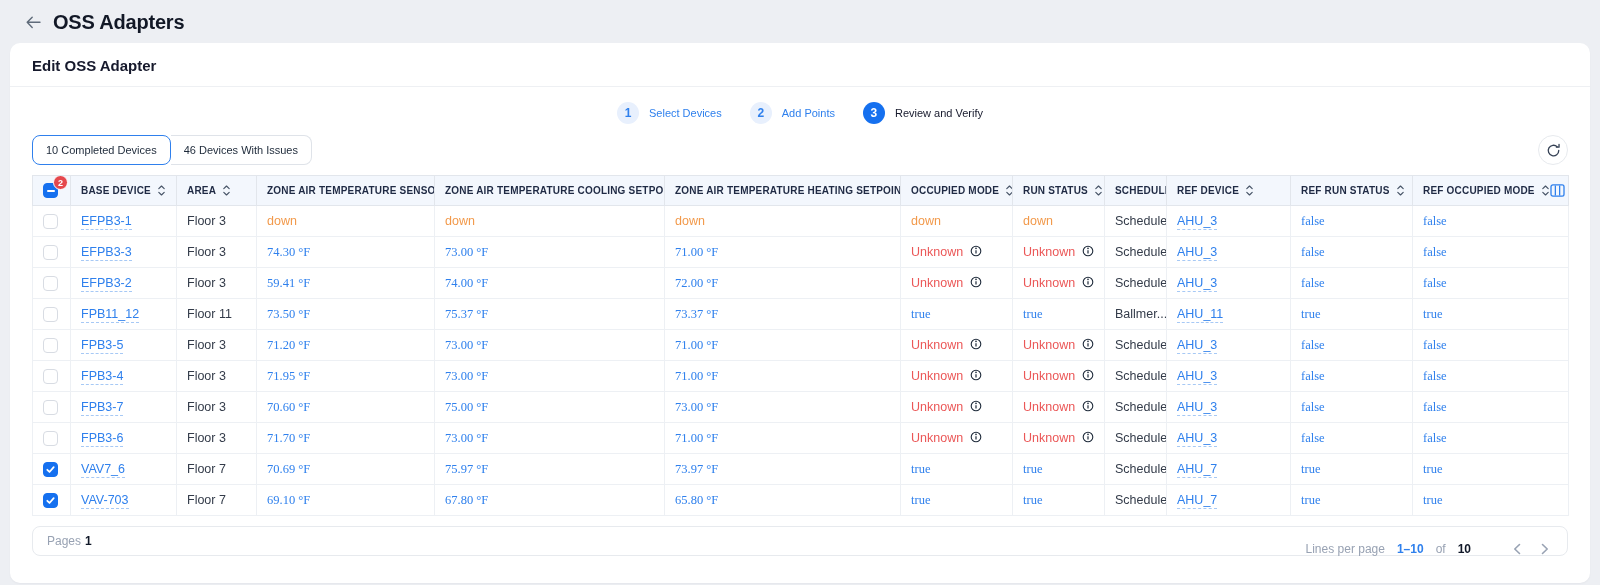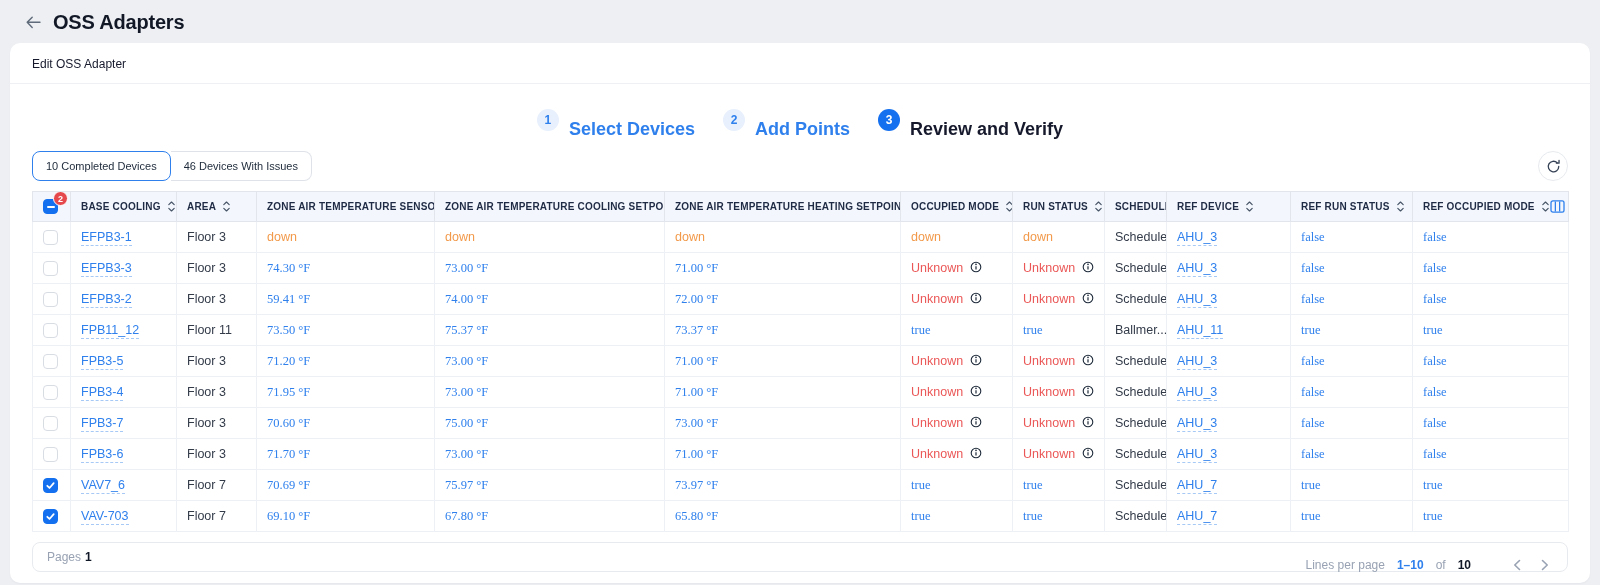--- a/index.html
+++ b/index.html
@@ -7,29 +7,29 @@
     font-family:"Liberation Sans","DejaVu Sans",sans-serif; color:#1a2233; }
 
   
   .topbar { display:flex; align-items:center; gap:12px; padding:11px 26px 9px; }
   .back { display:flex; align-items:center; cursor:pointer; color:#5f6b7a; }
   .topbar h1 { font-size:20px; font-weight:800; letter-spacing:-0.2px; color:#121826; }
 
   
   .card { margin:0 10px; background:#fff; border-radius:10px; height:540px; box-shadow:0 1px 2px rgba(16,24,40,.04); }
   .card-head { padding:14px 22px 12px; border-bottom:1px solid #eef0f3; }
-  .card-head h2 { font-size:12px; font-weight:400; color:#16192c; }
+  .card-head h2 { font-size:15px; font-weight:700; color:#16192c; }
 
   
   .stepper { display:flex; justify-content:center; align-items:center; gap:28px; padding:15px 0 5px; }
   .step { display:flex; align-items:center; gap:10px; cursor:pointer; }
   .step-circle { width:22px; height:22px; border-radius:50%; display:flex; align-items:center;
     justify-content:center; font-size:12px; font-weight:600; background:#e8f0fd; color:#2f80ed; }
   .step-circle.active { background:#1570ef; color:#fff; }
-  .step-label { font-size:18px; font-weight:700; color:#2f80ed;margin-top:20px; }
+  .step-label { font-size:11px; font-weight:400; color:#2f80ed; }
   .step-label.active { color:#16192c; }
 
   
   .toolbar { display:flex; justify-content:space-between; align-items:flex-end; padding:6px 22px 10px; }
   .tabs { display:flex; }
   .tab { padding:8px 13px; font-size:11px; color:#1d2939; background:#fff; border:1px solid #dfe3e9;
     cursor:pointer; white-space:nowrap; }
   .tab:first-child { border-radius:8px 0 0 8px; }
   .tab:last-child { border-radius:0 8px 8px 0; border-left:none; }
   .tab.active { border:1px solid #2f80ed; border-radius:8px; position:relative; z-index:1; }
@@ -136,21 +136,21 @@
           <col style="width:124px">
           <col style="width:122px">
           <col style="width:156px">
       </colgroup>
       <thead>
           <tr id="head-row">
             <th><span class="cb-wrap"><span class="cb ind"></span><span class="badge">2</span></span></th>
             <th>
               <span class="th-inner">
                 <span class="th-inner">
-                  <span>BASE COOLING</span>
+                  <span>BASE DEVICE</span>
                   <svg class="sort" width="9" height="13" viewBox="0 0 10 14">
                     <path d="M2 5 L5 2 L8 5" fill="none" stroke="#475467" stroke-width="1.3" stroke-linecap="round" stroke-linejoin="round"></path>
                     <path d="M2 9 L5 12 L8 9" fill="none" stroke="#475467" stroke-width="1.3" stroke-linecap="round" stroke-linejoin="round"></path>
                   </svg>
                 </span>
               </span>
             </th>
             <th>
               <span class="th-inner">
                 <span class="th-inner">

